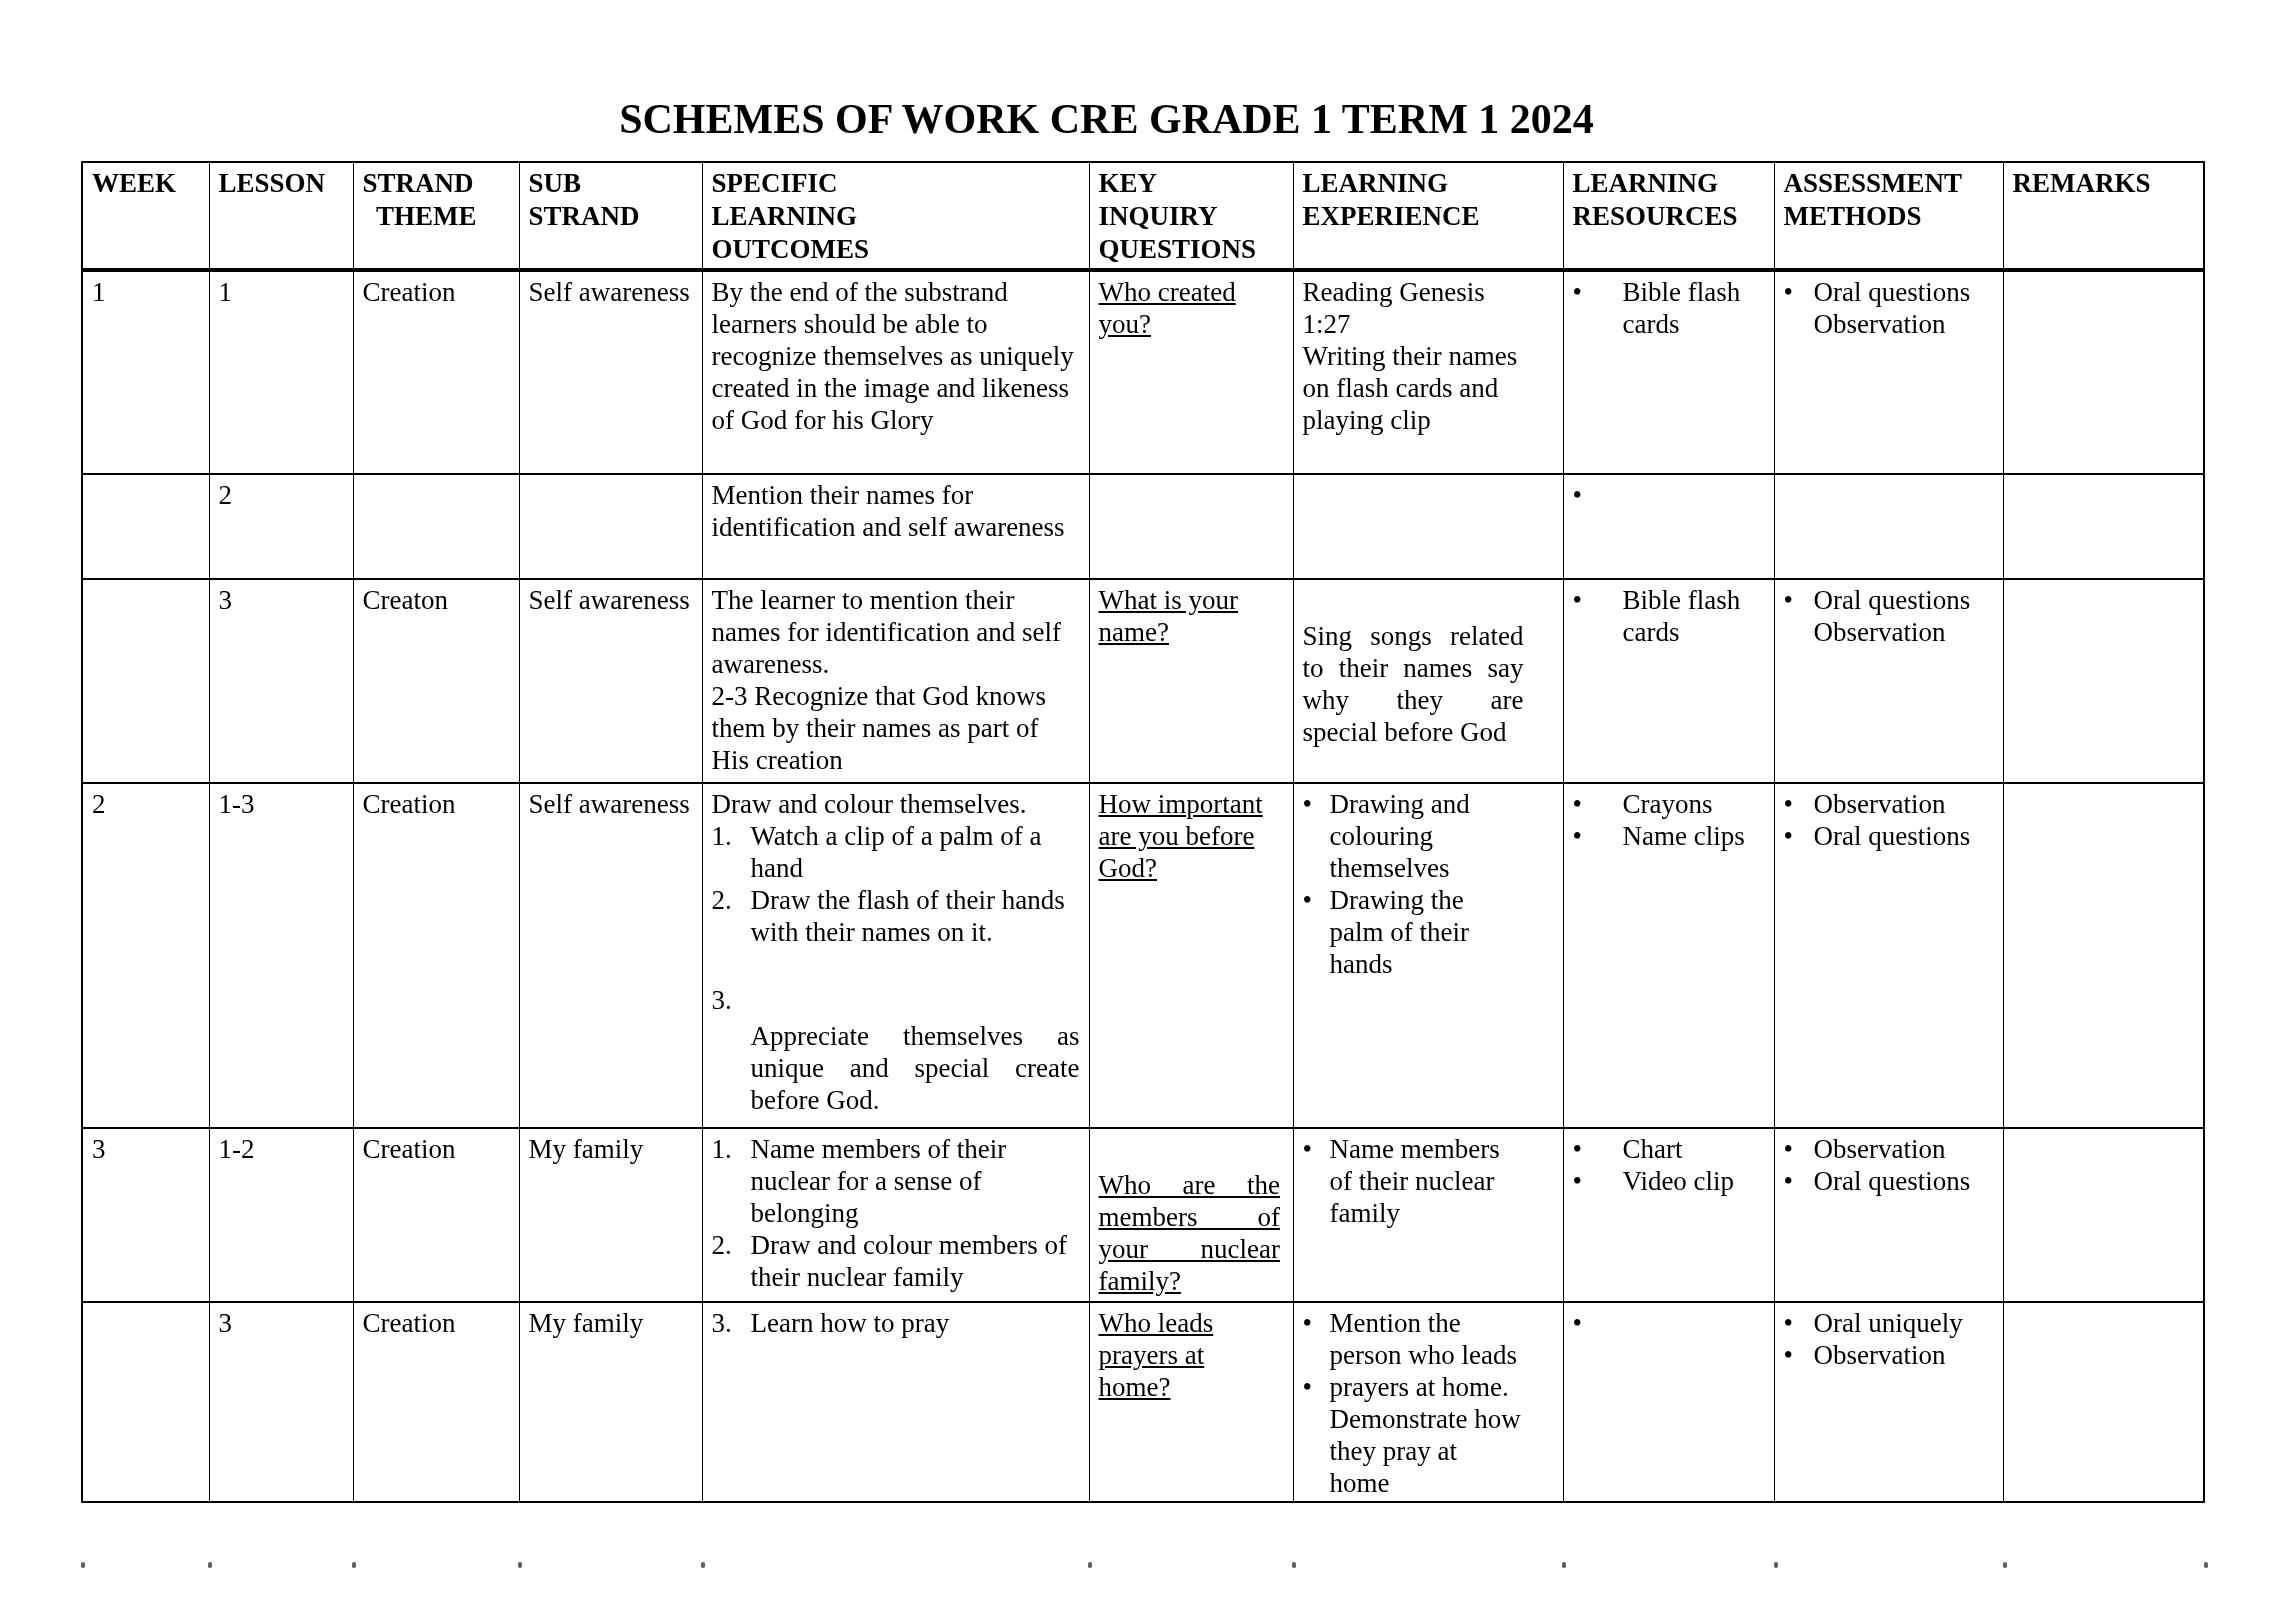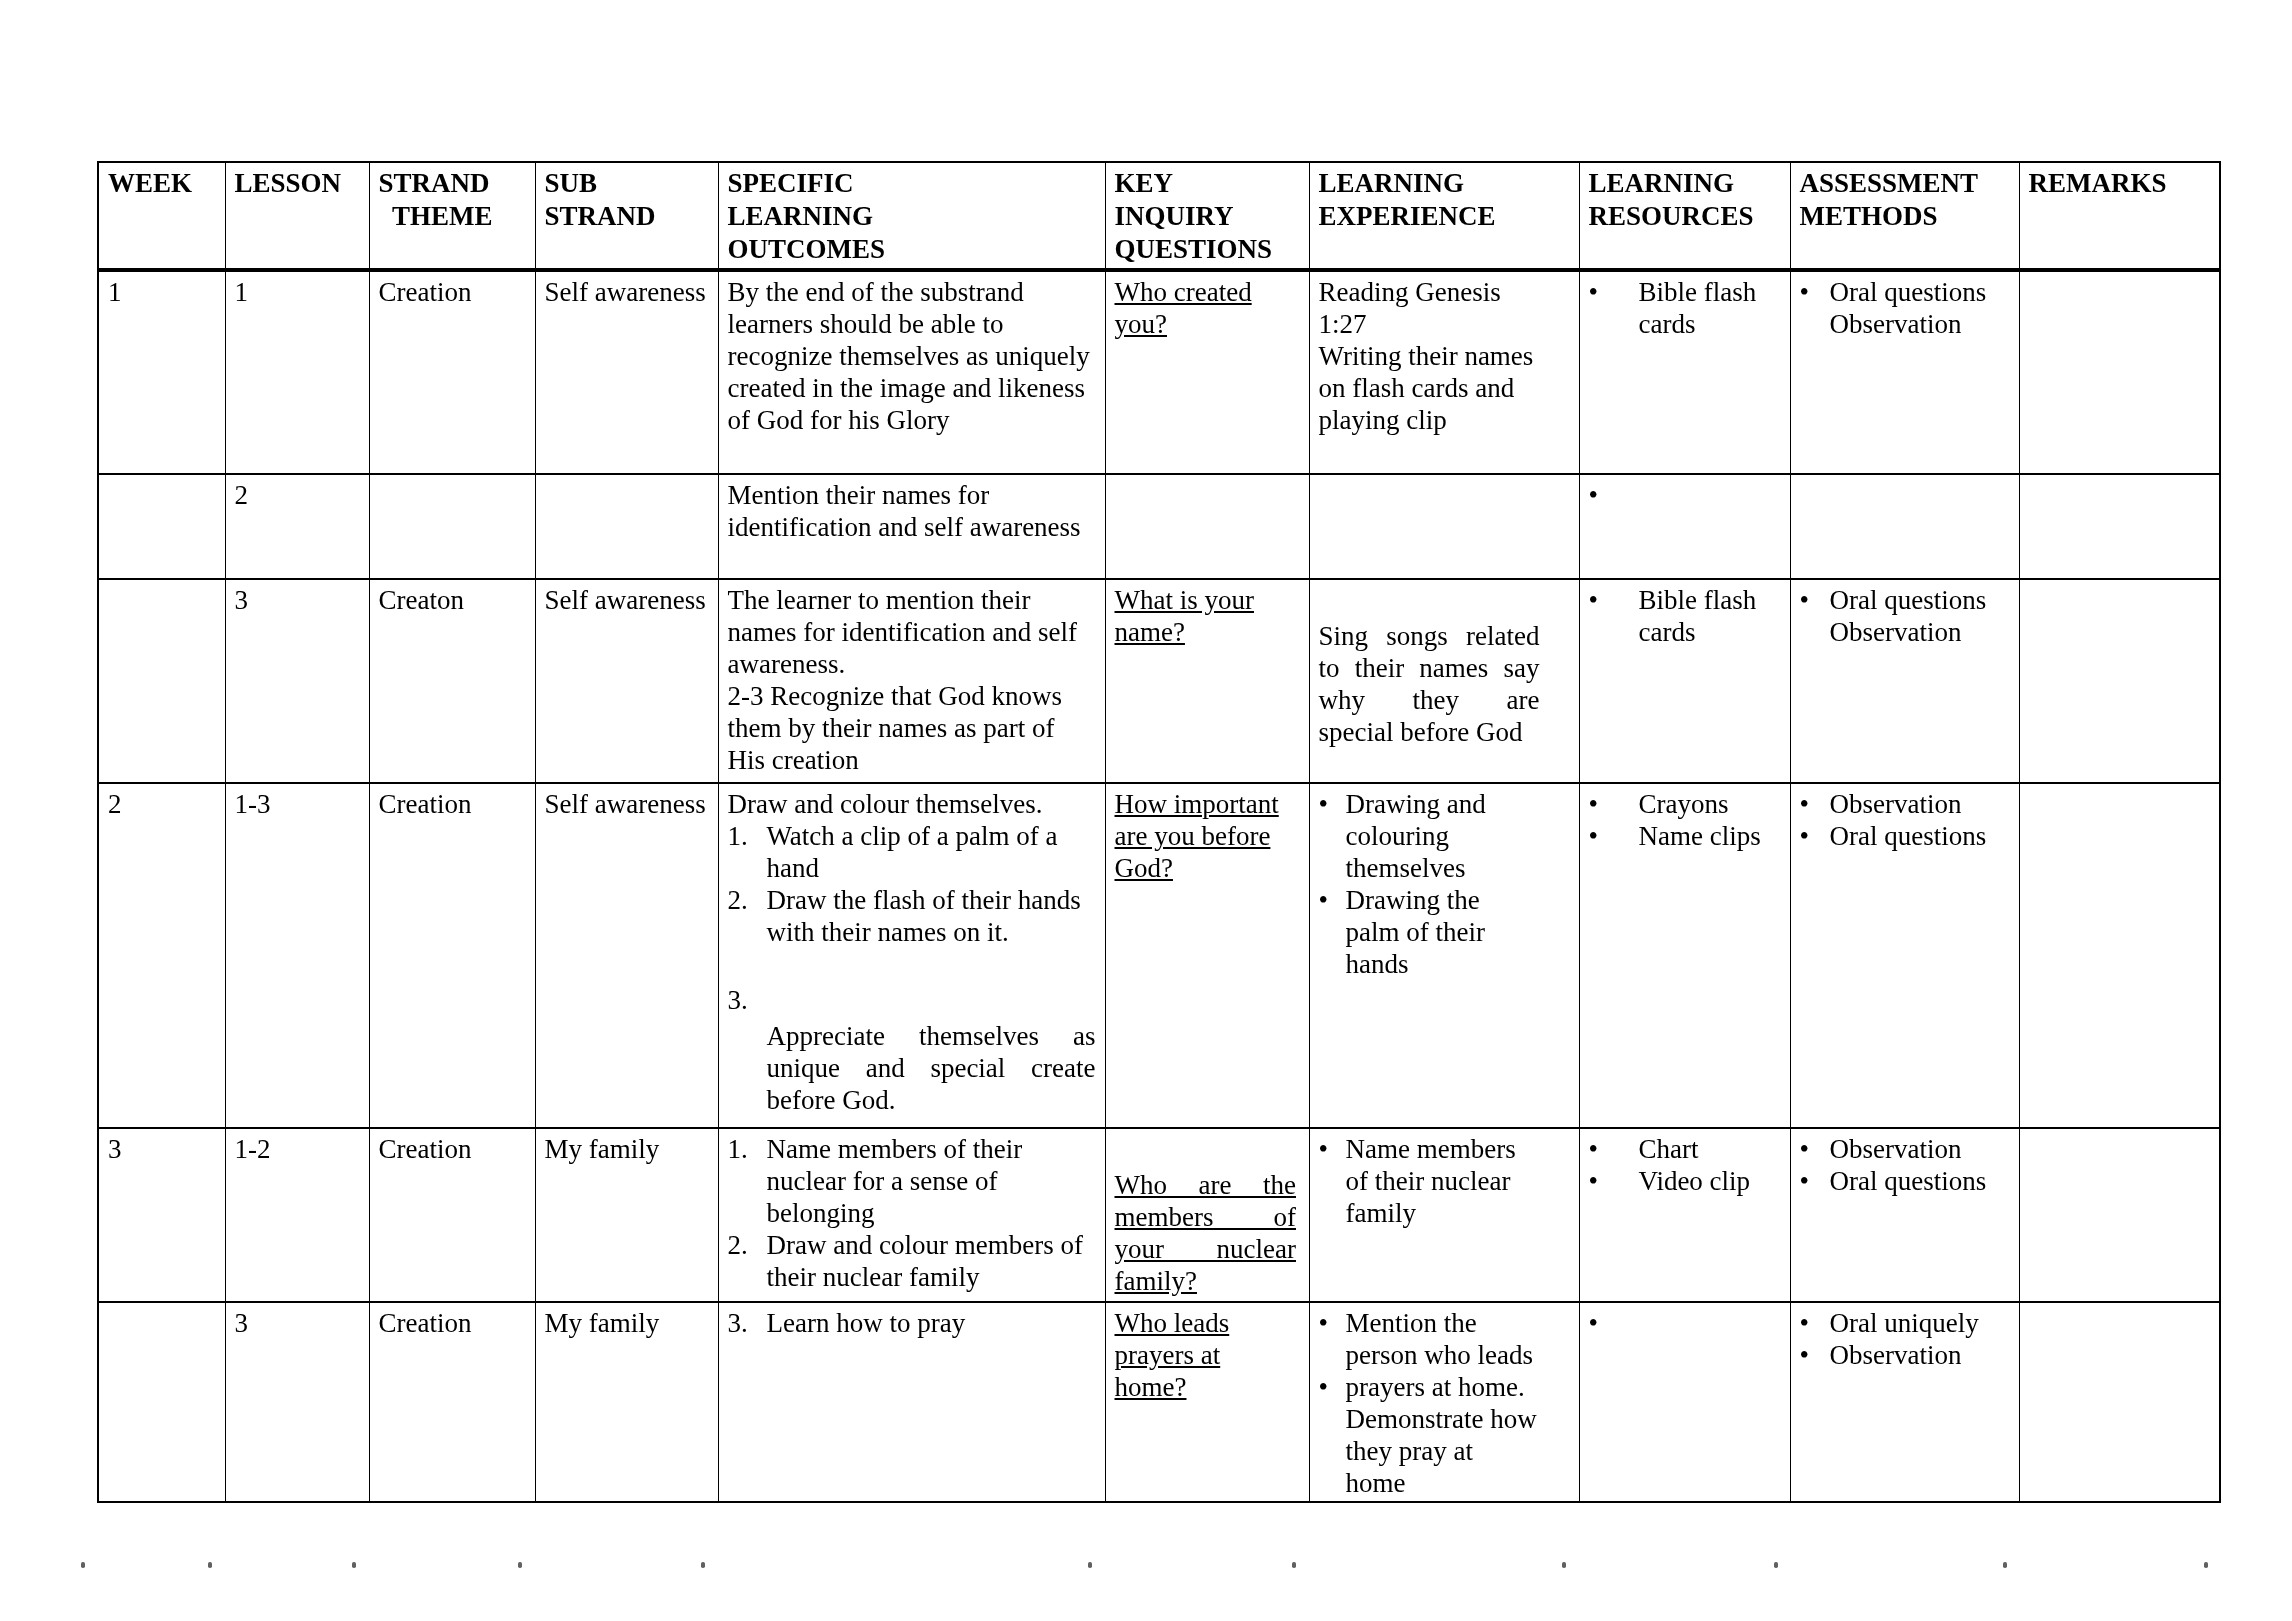--- a/index.html
+++ b/index.html
@@ -6,21 +6,21 @@
   body{width:2293px;height:1622px;font-family:"Liberation Serif","DejaVu Serif",serif;color:#000;}
   .page{position:relative;width:2293px;height:1622px;overflow:hidden;background:#fff;}
 
   .title{
     position:absolute;top:95px;left:81px;width:2051px;
     margin:0;text-align:center;font-size:42px;font-weight:bold;
     font-family:"Liberation Serif","DejaVu Serif",serif;white-space:nowrap;
   }
 
   table.schemes{
-    position:absolute;left:97px;top:161px;width:2123px;
+    position:absolute;left:81px;top:161px;width:2123px;
     border-collapse:collapse;table-layout:fixed;
     border:2.7px solid #000;
     padding-left:14px;
   }
   th,td{
     border:1.8px solid #000;
     vertical-align:top;text-align:left;
     padding:3.6px 9px 1.8px 9px;
     overflow:hidden;
   }
@@ -55,20 +55,21 @@
 
   
   .marks{position:absolute;left:81px;top:1562px;width:2123px;height:10.7px;}
   .dot{position:absolute;top:0;width:3.6px;height:6.3px;background:#3a3a3a;border-radius:1.8px;opacity:.8;}
 </style>
 </head>
 <body>
 
 <div class="page">
 
+  <h1 class="title">SCHEMES OF WORK CRE GRADE 1 TERM 1 2024</h1>
 
   <table class="schemes">
     <colgroup>
       <col style="width:127px">
         <col style="width:144px">
         <col style="width:166px">
       <col style="width:183px">
         <col style="width:387px">
         <col style="width:204px">
       <col style="width:270px">

